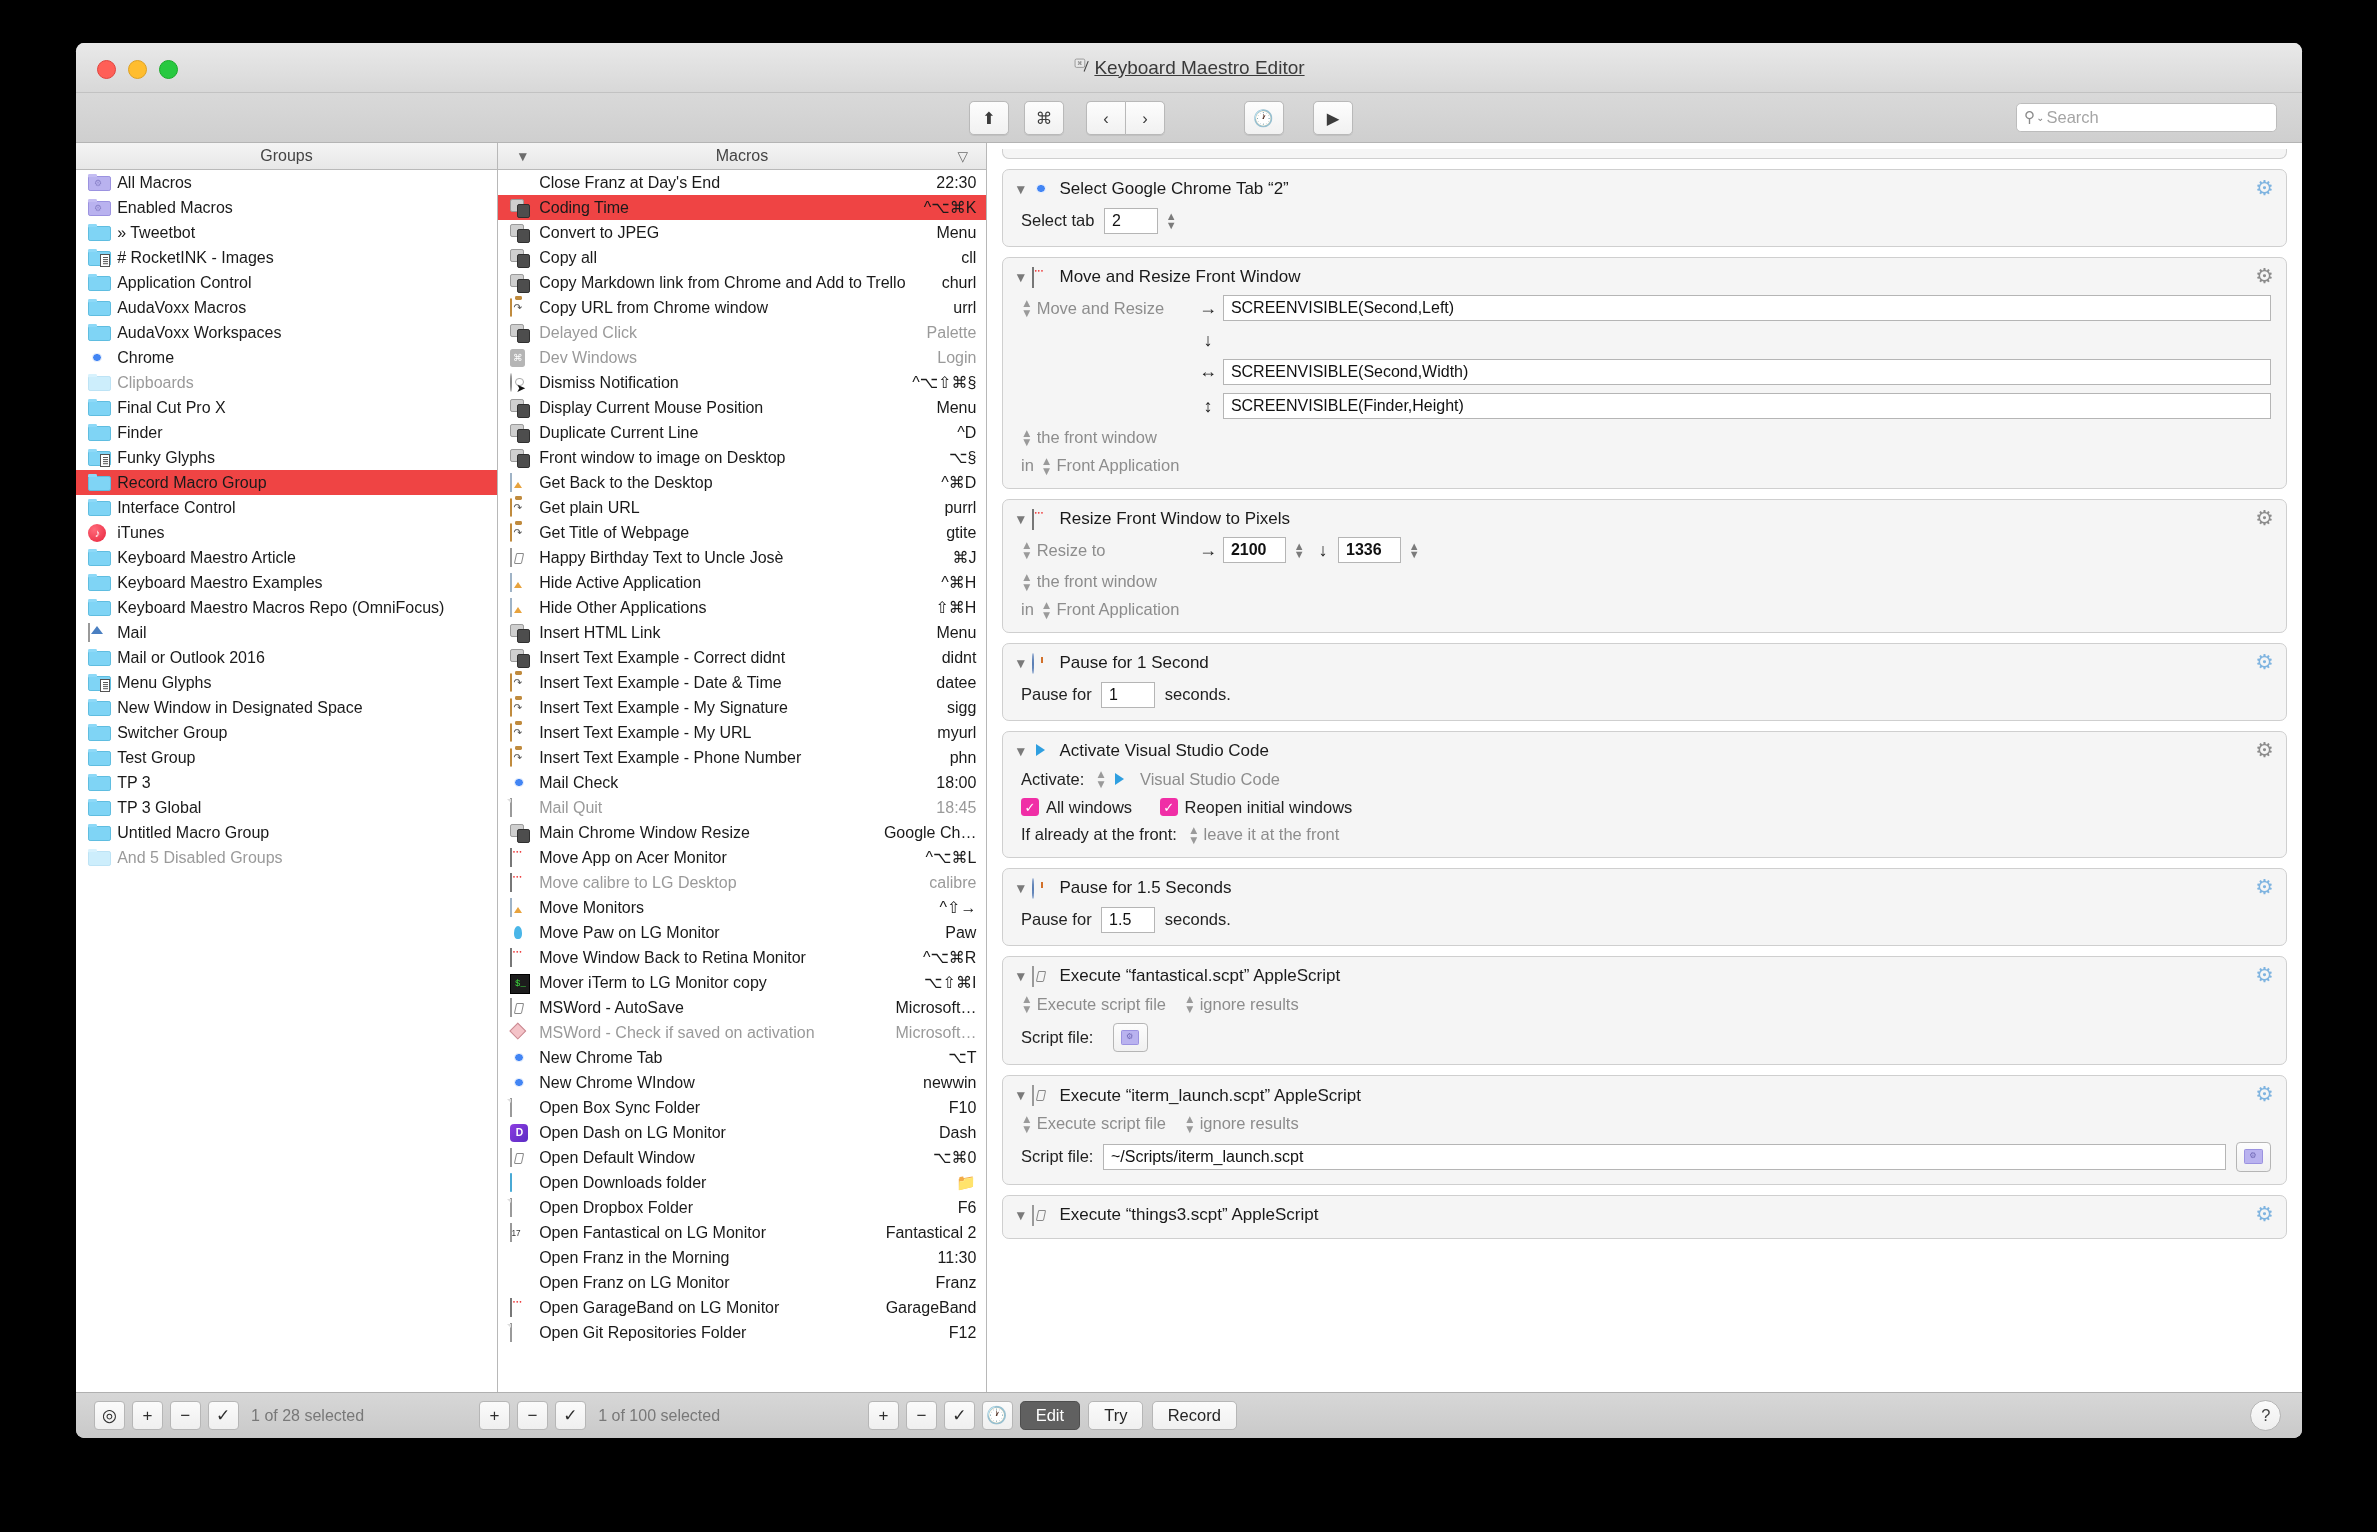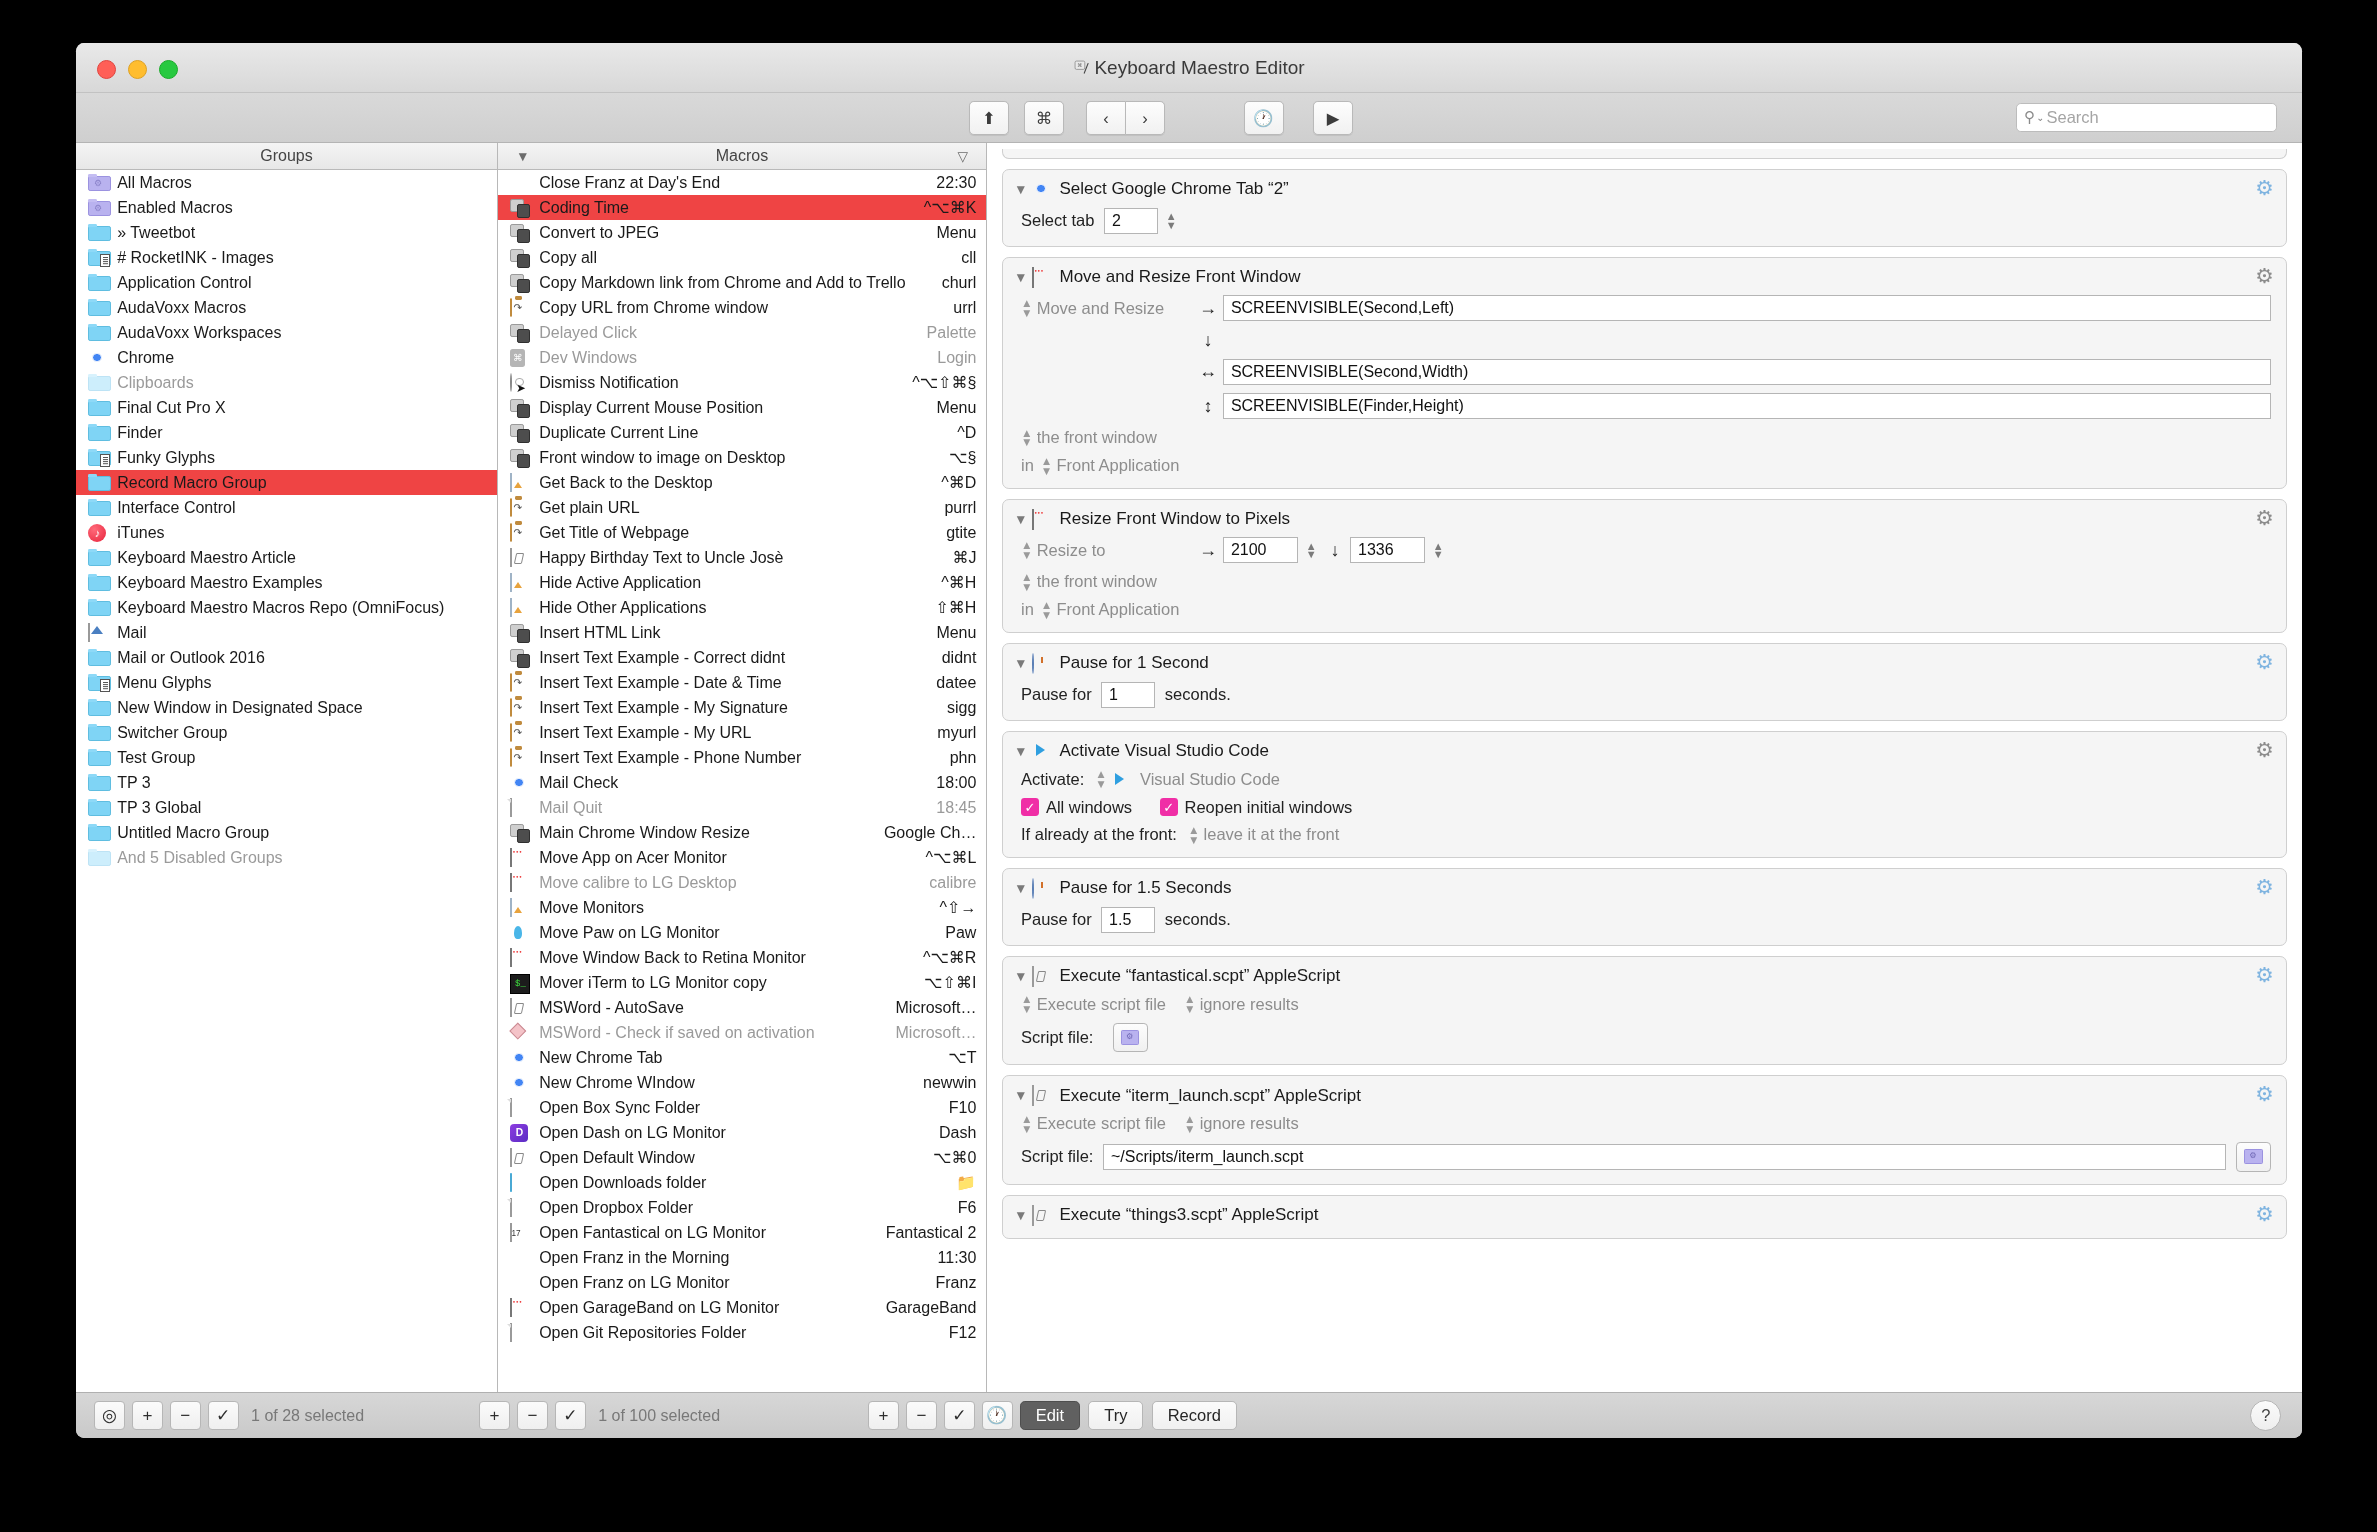--- a/index.html
+++ b/index.html
@@ -34,21 +34,21 @@
   }
   .light { width: 17px; height: 17px; border-radius: 50%; }
   .light.red { background: #ff5f57; border: 0.7px solid #e0443e; }
   .light.yellow { background: #ffbd2e; border: 0.7px solid #dea123; }
   .light.green { background: #28c940; border: 0.7px solid #1aab29; }
   .win-title {
     position: absolute; left: 0; right: 0; top: 13.7px;
     text-align: center;
     font-size: 19px;
     color: #3a3a3a;
-    display: flex; align-items: center; justify-content: center; gap: 3px;
+    display: flex; align-items: flex-start; justify-content: center; gap: 3px; text-decoration: underline;
   }
   .km-logo {
     width: 18px; height: 18px;
     display: inline-block;
     position: relative;
   }
   .km-logo svg { width: 18px; height: 18px; }
 
   
   .toolbar {
@@ -269,21 +269,21 @@
   .stepper-lbl { display:flex; align-items:center; gap:4.1px; color:#8d8d8d; }
   .stepper-lbl .arrows { font-size: 11.7px; line-height: 0.85; display:flex; flex-direction:column; color:#9a9a9a; }
   .field {
     background: #fff; border: 0.7px solid #b5b5b5;
     height: 26px; display: flex; align-items: center;
     padding: 0 6.9px; font-size: 16px; color: #111;
     box-sizing: border-box;
   }
   .field.wide { flex: 1; }
   .field.num { width: 54px; justify-content: flex-start; }
-  .field.numsm { width: 75px; }
+  .field.numsm { width: 63px; font-weight: bold; }
   .spin {
     width: 18px; height: 26px; margin-left: 4.1px;
     display: flex; flex-direction: column; align-items: center; justify-content: center;
     font-size: 11px; color: #7b7b7b; line-height: 0.8;
   }
   .arrowsym { width: 30px; text-align: center; font-size: 18px; color: #222; }
   .chk {
     width: 18px; height: 18px; border-radius: 3.4px;
     background: #f02ea6; color: #fff;
     display: flex; align-items: center; justify-content: center;

